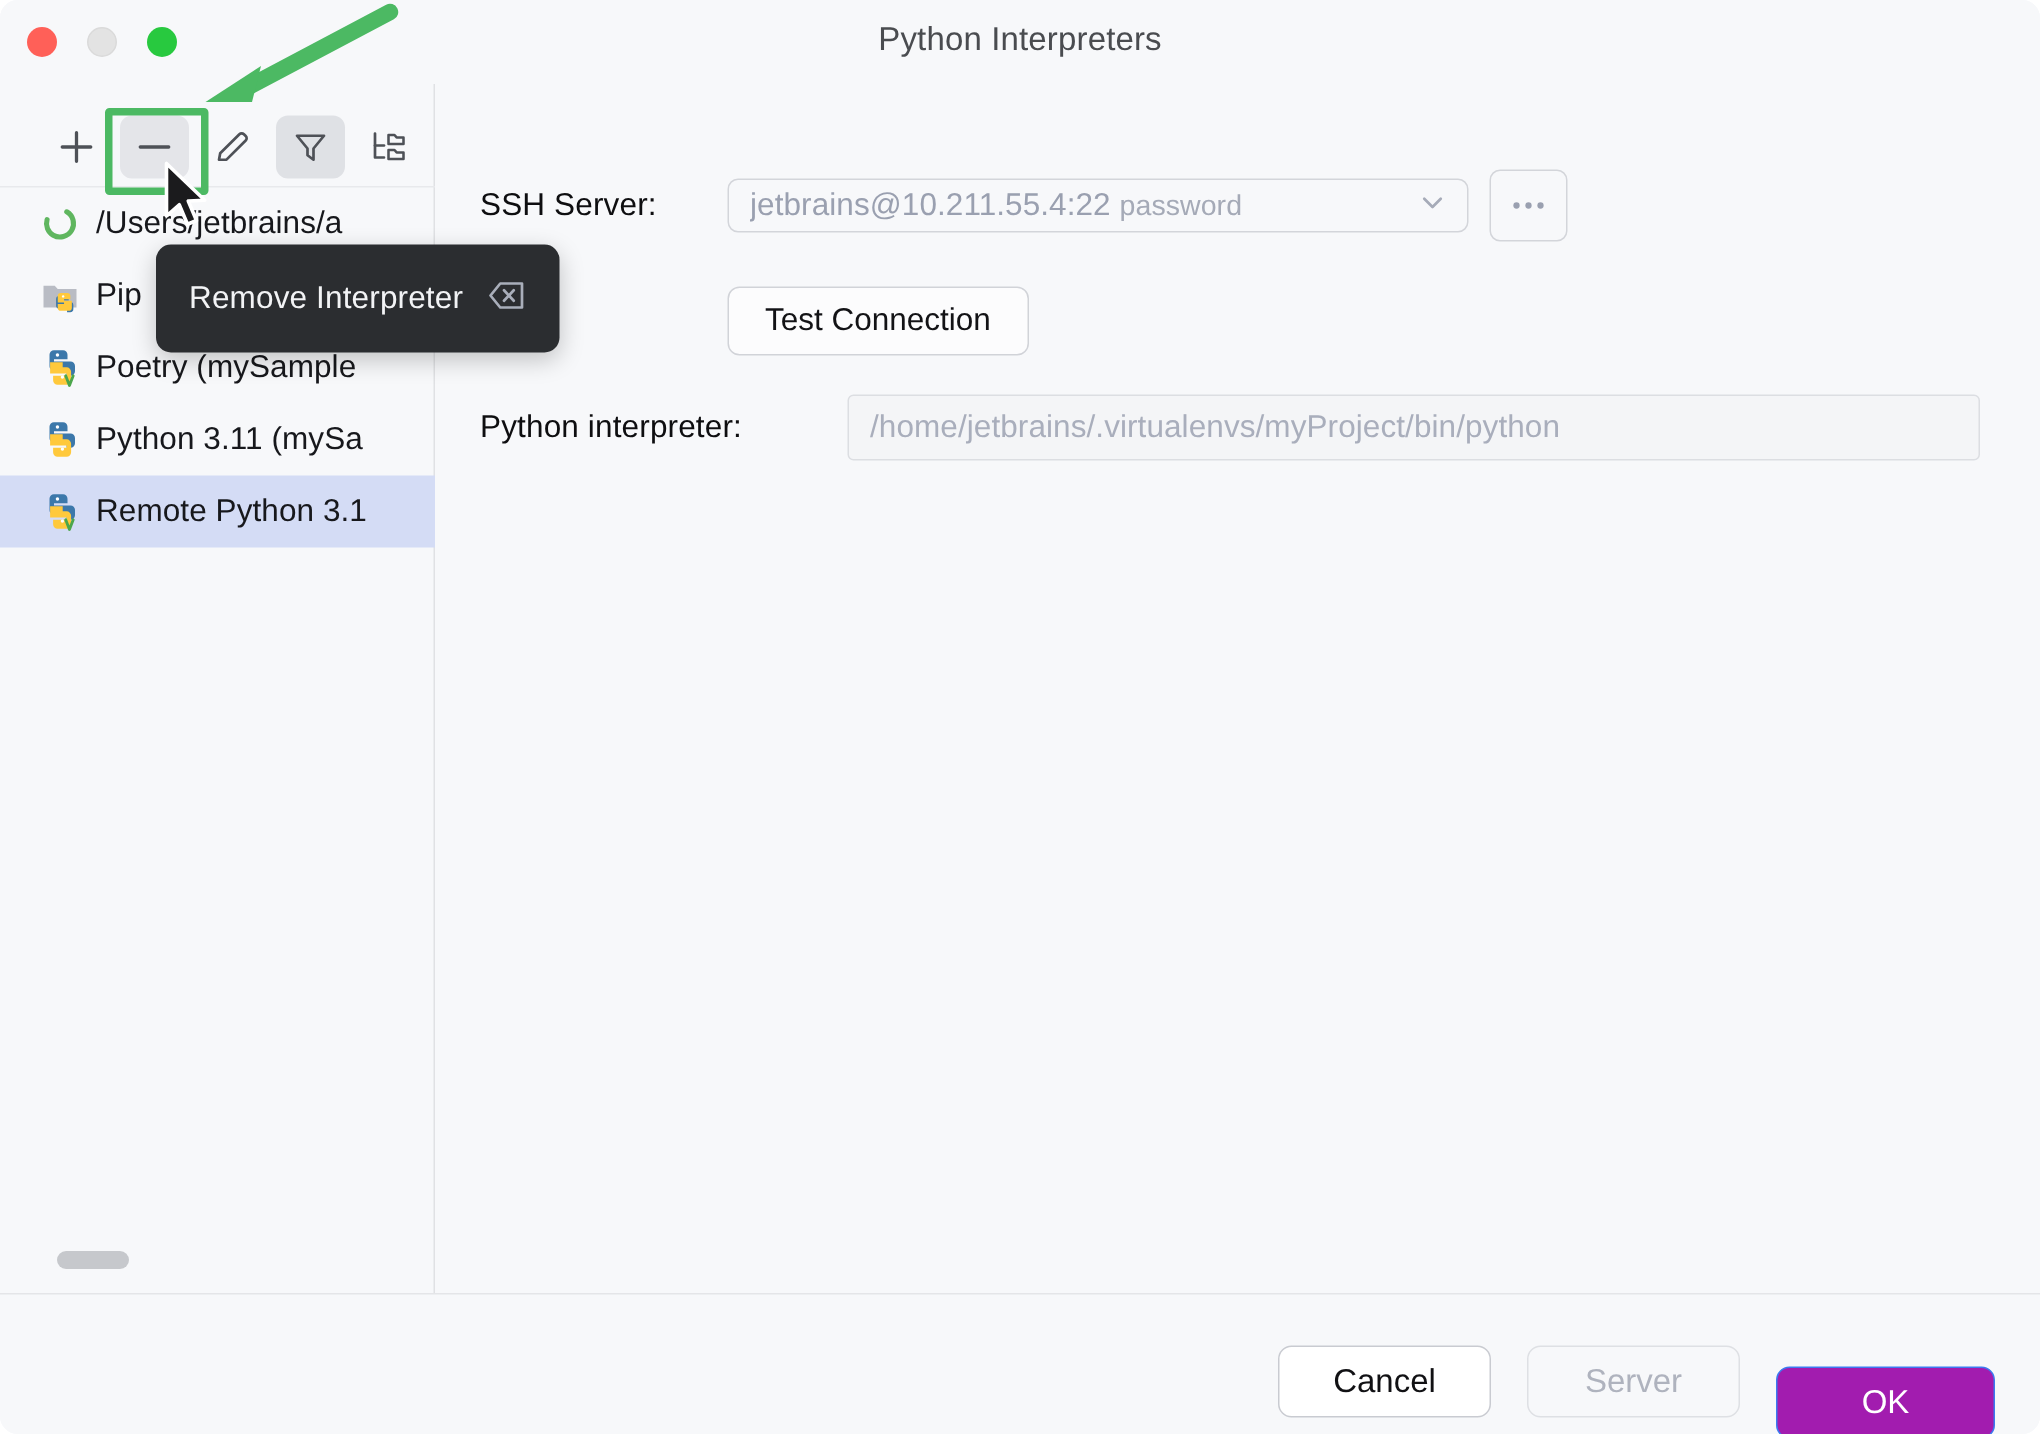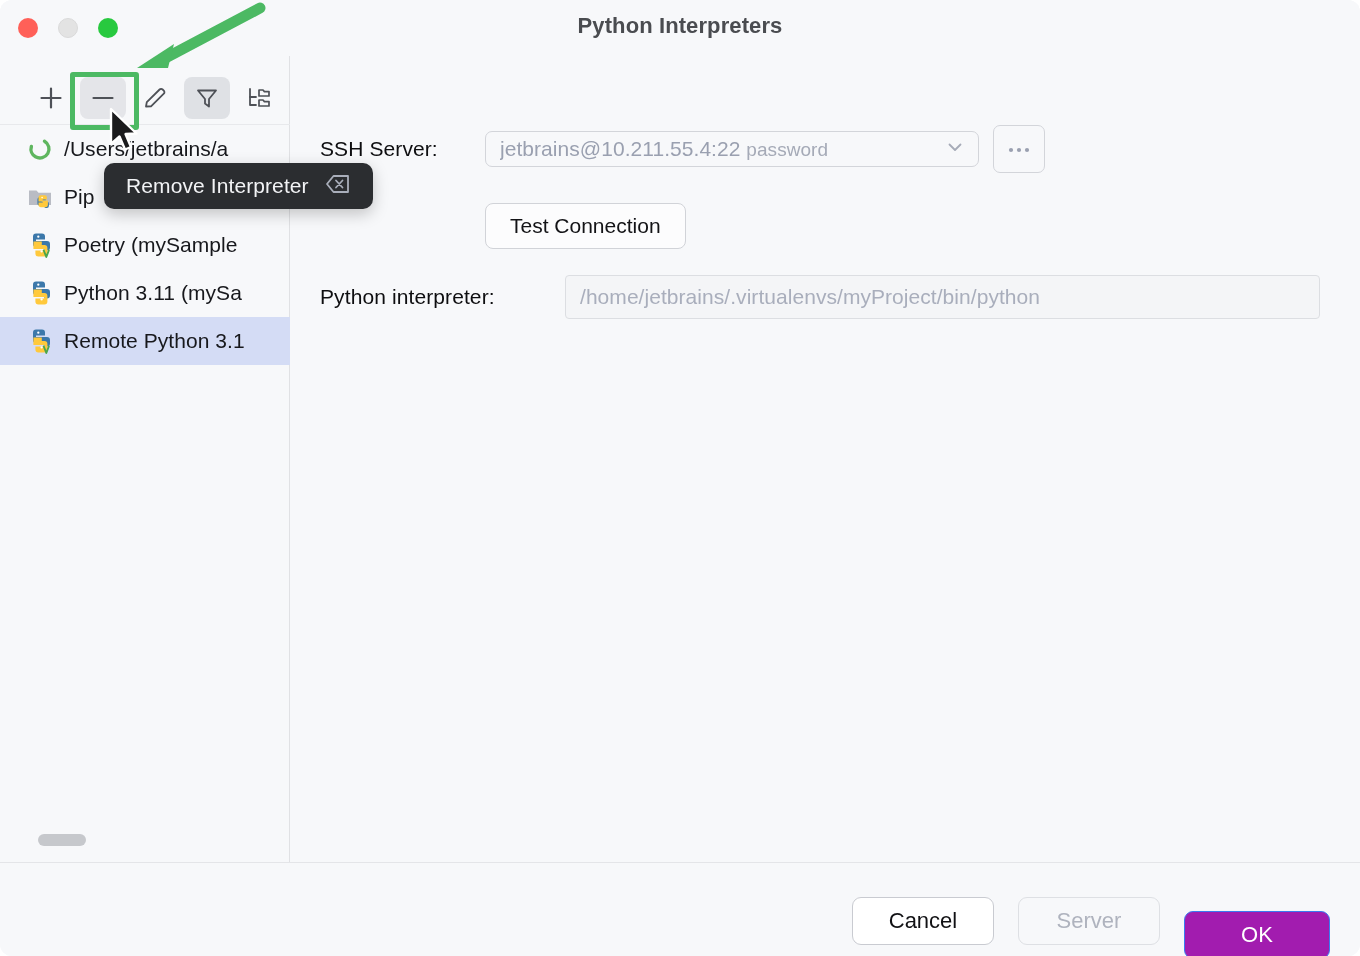--- a/index.html
+++ b/index.html
@@ -38,21 +38,21 @@
   .light { width: 20px; height: 20px; border-radius: 50%; }
   .light.red   { background: #FF6058; }
   .light.amber { background: #E3E3E3; border: 1px solid #DADADA; }
   .light.green { background: #28C93F; }
 
   #dialog-title {
     position: absolute;
     top: 13px; left: 0; width: 1360px;
     text-align: center;
     font-size: 22px;
-    font-weight: bold;
+    font-weight: normal;
     color: #4A4C50;
     letter-spacing: 0.1px;
   }
 
   
   #left-panel {
     position: absolute;
     top: 56px; left: 0;
     width: 290px; height: 806px;
     background: #F7F8FA;
@@ -115,21 +115,21 @@
     position: absolute;
     left: 38px; bottom: 16px;
     width: 48px; height: 12px;
     border-radius: 6px;
     background: #C6C8CC;
   }
 
   
   #right-panel {
     position: absolute;
-    top: 68px; left: 291px;
+    top: 56px; left: 291px;
     width: 1069px; height: 806px;
     background: #F7F8FA;
   }
 
   .form-row {
     position: absolute;
     display: flex;
     align-items: center;
   }
   #row-ssh      { top: 57px;  left: 29px; }
@@ -243,21 +243,21 @@
     border: 1px solid #3B7AF0;
     color: #FFFFFF;
     min-width: 146px;
     margin-top: 28px;
   }
 
   
   #tooltip {
     position: absolute;
     top: 163px; left: 104px;
-    height: 46px;
+    height: 72px;
     background: #2B2D30;
     border-radius: 10px;
     display: flex;
     align-items: center;
     padding: 0 22px;
     gap: 16px;
     box-shadow: 0 5px 16px rgba(0,0,0,0.22);
     z-index: 40;
   }
   #tooltip-text {

